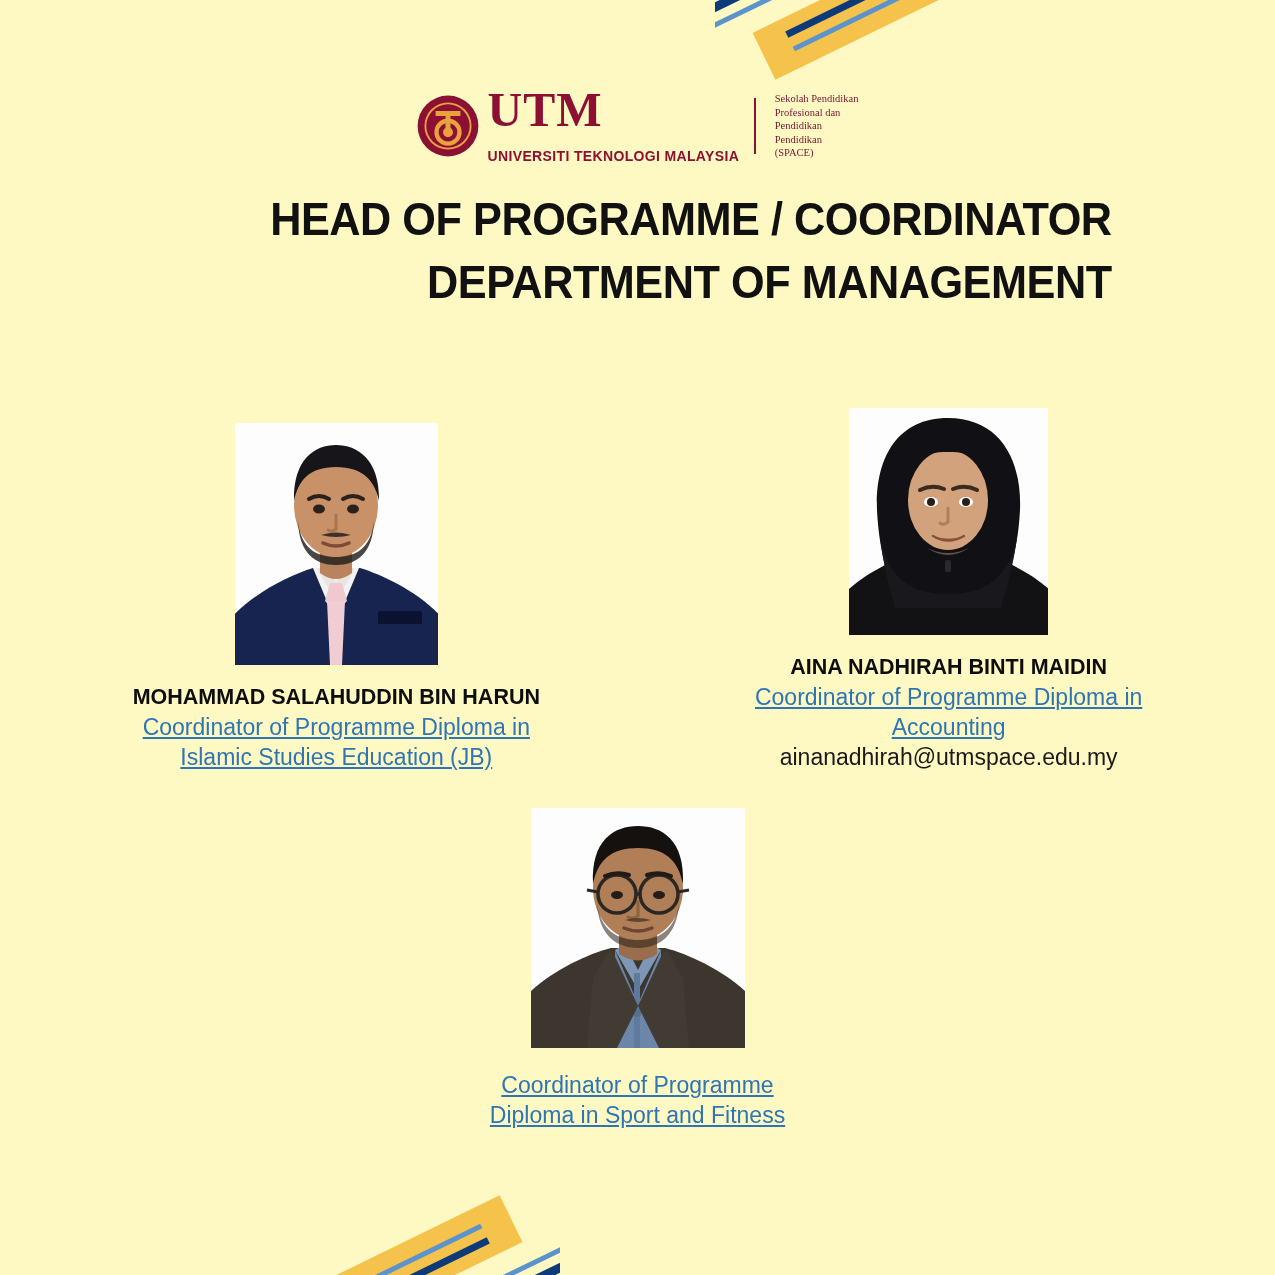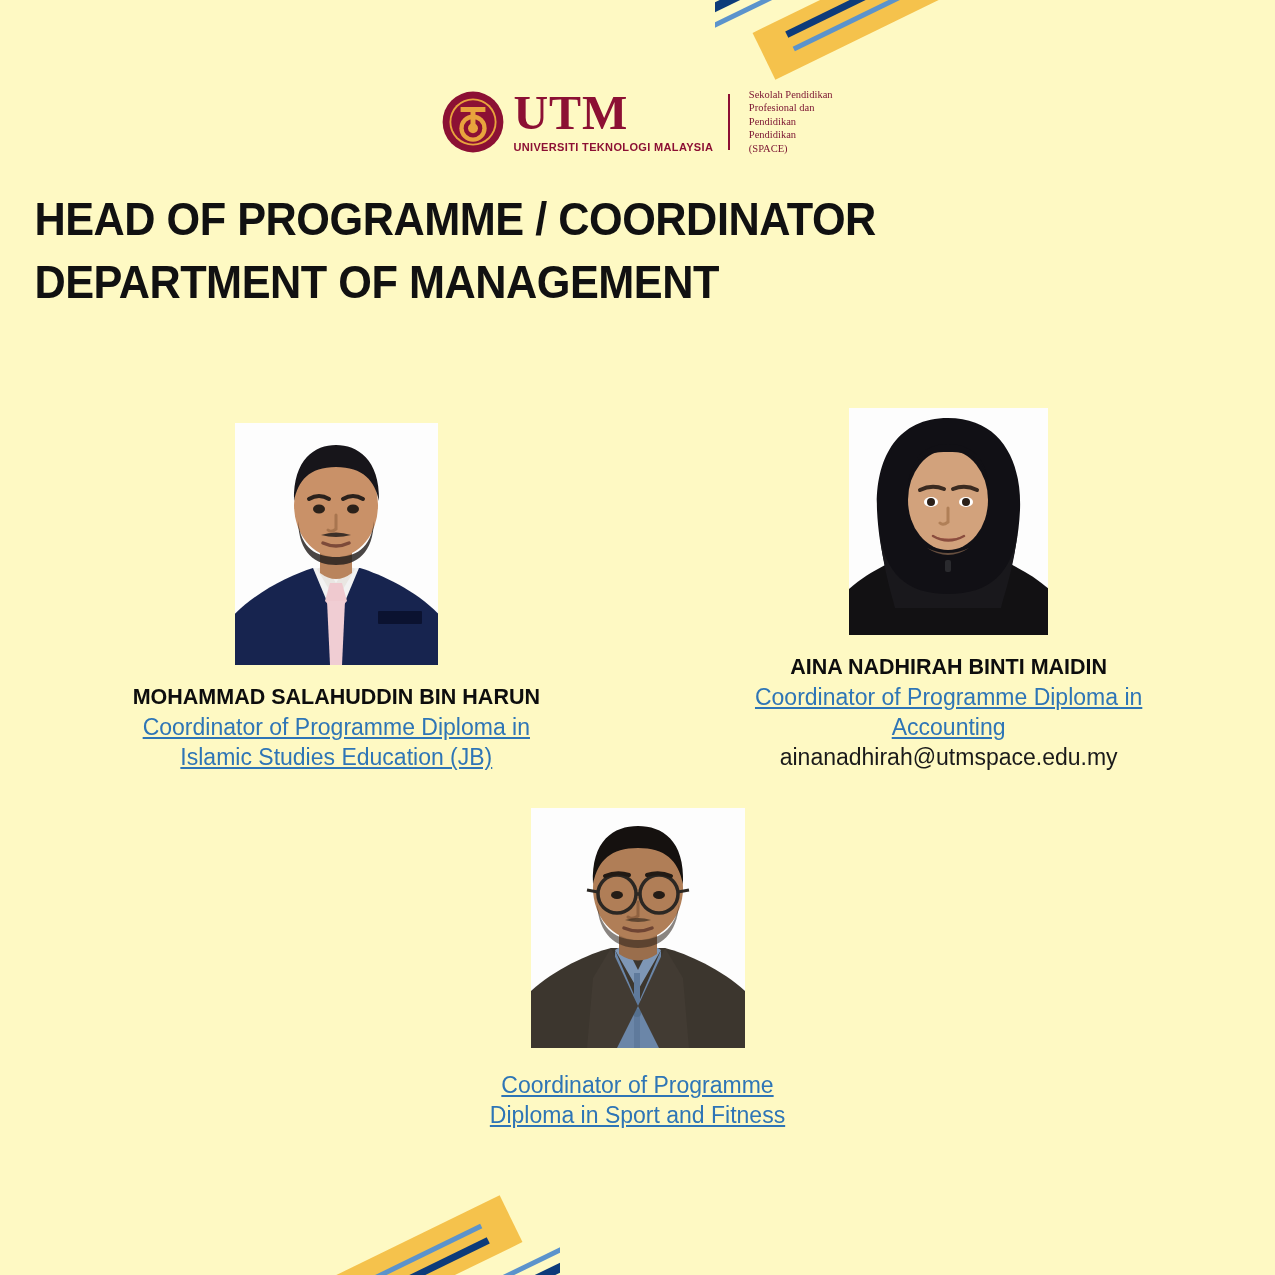--- a/index.html
+++ b/index.html
@@ -63,24 +63,24 @@
     font-family: "Liberation Serif", serif;
     font-weight: bold;
     font-size: 48px;
     line-height: 0.92;
     letter-spacing: 1px;
     color: #8C1034;
   }
   .logo-tagline {
     font-family: "Liberation Sans", sans-serif;
     font-weight: bold;
-    font-size: 11px;
+    font-size: 14px;
     letter-spacing: 0.35px;
     color: #8C1034;
-    margin-top: 6px;
+    margin-top: 16px;
     white-space: nowrap;
   }
   .logo-divider {
     width: 1.6px;
     height: 56px;
     background: #8C1034;
     margin: 0 10px 0 6px;
     flex: 0 0 1.6px;
   }
   .logo-space {
@@ -90,21 +90,21 @@
     color: #7A1230;
     white-space: nowrap;
   }
 
   
   .title-block {
     position: absolute;
     top: 188px;
     left: 0;
     width: 1146px;
-    text-align: left;
+    text-align: right;
   }
   .title-line {
     font-family: "Liberation Sans", sans-serif;
     font-weight: bold;
     font-size: 46px;
     line-height: 1.38;
     letter-spacing: -0.5px;
     color: #111111;
     transform: scaleX(0.94);
     transform-origin: center;

